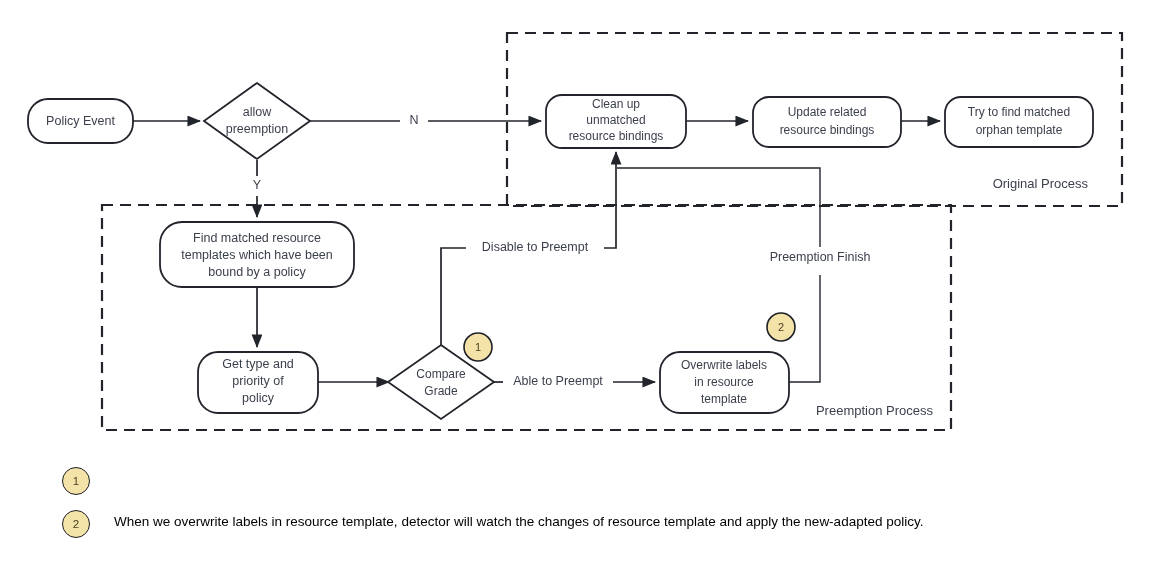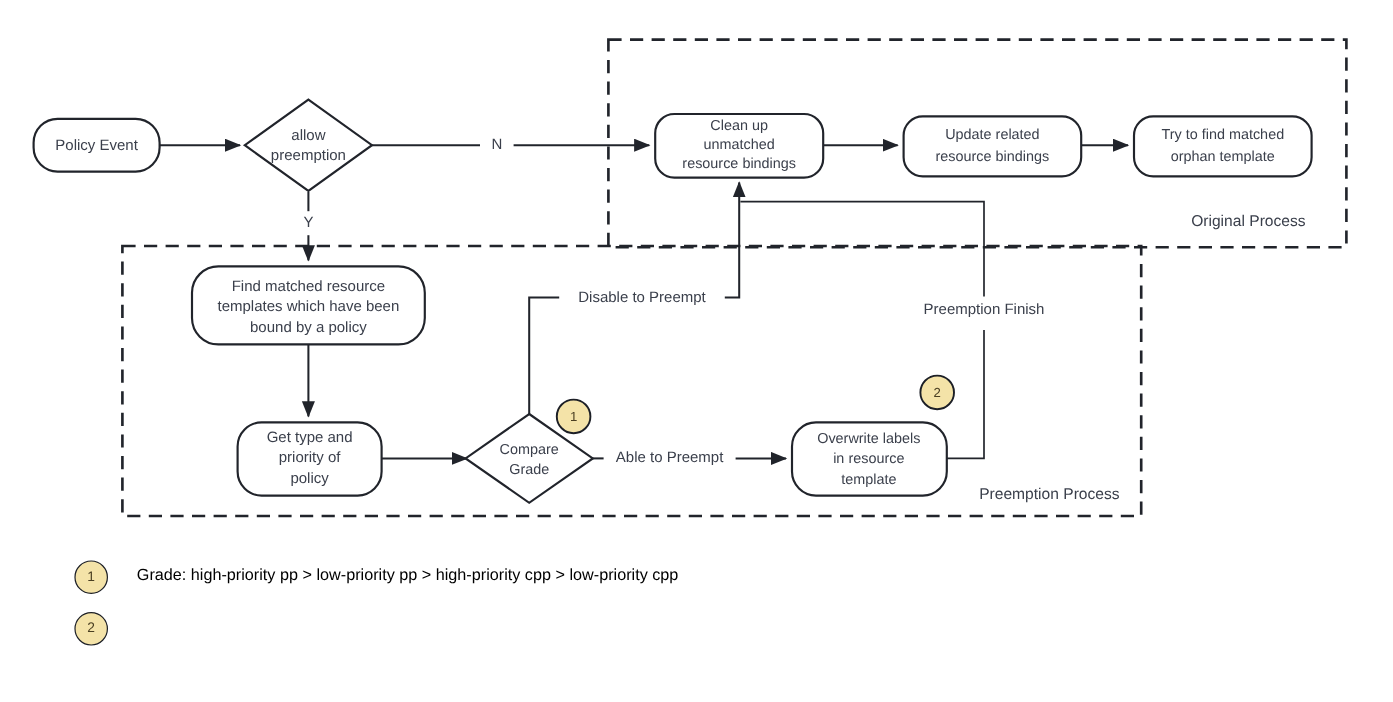--- a/index.html
+++ b/index.html
@@ -230,20 +230,20 @@
 
     <g>
       <circle class="badge-circle" cx="781" cy="327" r="14"></circle>
       <text class="badge-num" x="781" y="328">2</text>
     </g>
   </svg>
 
   <div id="footnotes">
     <div class="footnote-row">
       <div class="footnote-badge">1</div>
-      <div class="footnote-body footnote-text">Grade: high-priority pp &gt; low-priority pp &gt; high-priority cpp &gt; low-priority cpp</div>
     </div>
     <div class="footnote-row">
       <div class="footnote-badge">2</div>
+      <div class="footnote-body footnote-text">When we overwrite labels in resource template, detector will watch the changes of resource template and apply the new-adapted policy.</div>
     </div>
   </div>
 
 </div>
 
 </body></html>

